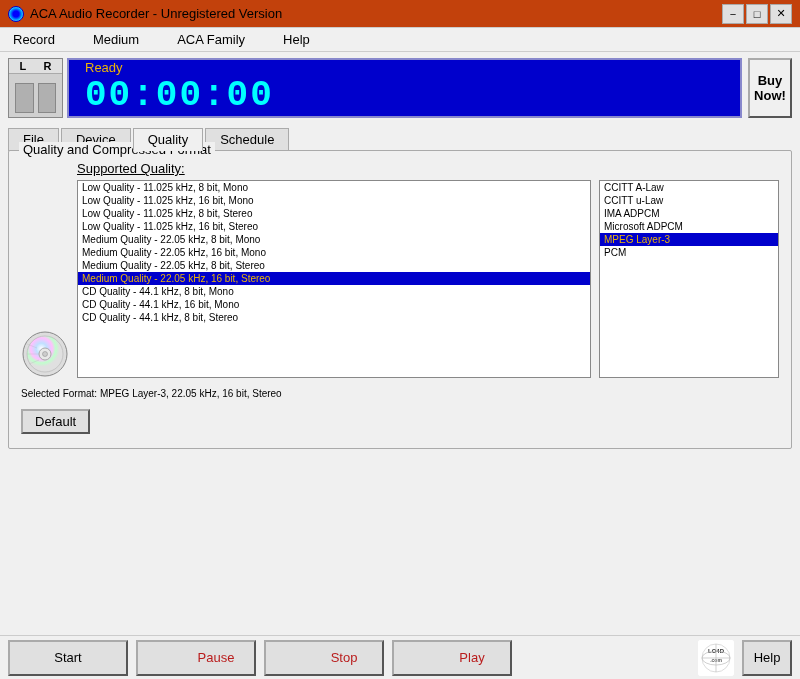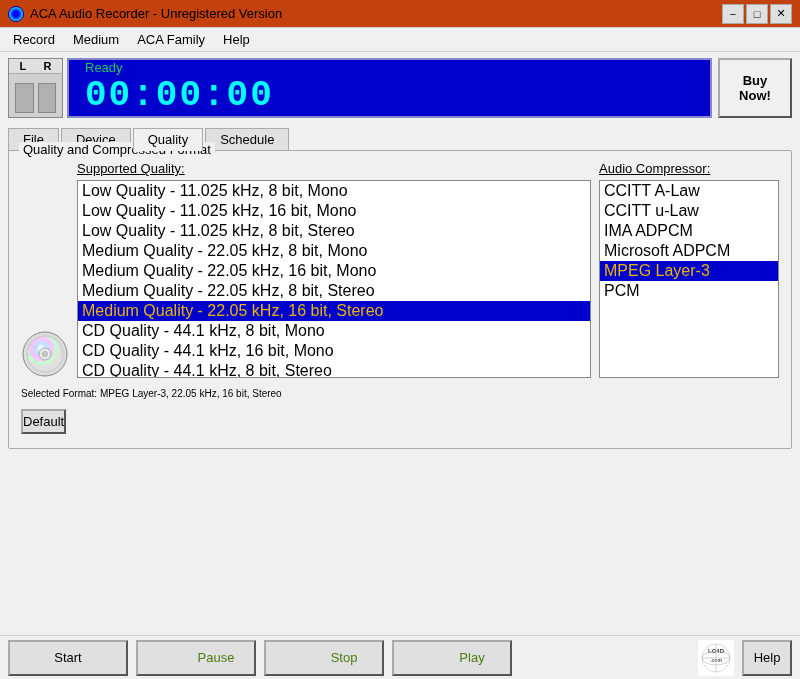--- a/index.html
+++ b/index.html
@@ -54,21 +54,21 @@
     }
 
     
     .menu-bar {
       background: #f0f0f0;
       display: flex;
       align-items: center;
       padding: 10px 4px;
       border-bottom: 1px solid #ccc;
       height: 24px;
-      gap: 0;
+      gap: 20px;
     }
     .menu-item {
       padding: 2px 8px;
       cursor: pointer;
       border: 1px solid transparent;
     }
 
     
     .vu-timer-bar {
       display: flex;
@@ -113,32 +113,32 @@
       flex: 1;
       background: #0000cc;
       display: flex;
       flex-direction: column;
       justify-content: center;
       align-items: flex-start;
       padding-left: 16px;
       border: 2px solid #8888cc;
     }
     .timer-ready {
-      color: #22c55e;
+      color: #eab308;
       font-size: 13px;
     }
     .timer-clock {
       color: #00ffff;
       font-size: 36px;
       font-weight: bold;
       letter-spacing: 2px;
       font-family: 'Courier New', monospace;
     }
     .buy-now-btn {
-      width: 74px;
+      width: 44px;
       margin-left: 6px;
       background: #f0f0f0;
       border: 2px outset #aaa;
       cursor: pointer;
       font-size: 13px;
       font-weight: bold;
       display: flex;
       align-items: center;
       justify-content: center;
       text-align: center;
@@ -209,38 +209,38 @@
     }
     .section-label {
       font-size: 13px;
       margin-bottom: 4px;
       text-decoration: underline;
     }
     .listbox {
       border: 1px solid #888;
       background: #fff;
       overflow-y: scroll;
-      font-size: 16px;
+      font-size: 10px;
     }
     .listbox-item {
       padding: 1px 4px;
       cursor: pointer;
       white-space: nowrap;
     }
     .listbox-item.selected {
       background: #0000cc;
       color: #eab308;
     }
     .selected-format {
       margin-top: 10px;
       font-size: 10px;
     }
     .default-btn {
       margin-top: 10px;
-      padding: 3px 0;
+      padding: 3px 12px;
       border: 2px outset #aaa;
       background: #e0e0e0;
       cursor: pointer;
       font-size: 13px;
     }
 
     
     .bottom-bar {
       position: absolute;
       bottom: 0;
@@ -260,21 +260,21 @@
       height: 36px;
       border: 2px outset #aaa;
       background: #e0e0e0;
       cursor: pointer;
       font-size: 13px;
       display: flex;
       align-items: center;
       justify-content: center;
     }
     .bottom-btn.disabled {
-      color: #4d7c0f;
+      color: #b91c1c;
       cursor: default;
       padding-left: 40px;
     }
     .watermark {
       margin-left: auto;
       display: flex;
       align-items: center;
       gap: 4px;
       color: #555;
       font-size: 12px;
@@ -383,32 +383,32 @@
           <line x1="8" y1="34" x2="18" y2="30" stroke="#aaa" stroke-width="0.5" opacity="0.5"></line>
         </svg>
       </div>
 
       <div class="quality-left">
         <div class="section-label">Supported Quality:</div>
         <div class="listbox" style="height: 198px; width: 100%;">
           <div class="listbox-item">Low Quality - 11.025 kHz, 8 bit, Mono</div>
           <div class="listbox-item">Low Quality - 11.025 kHz, 16 bit, Mono</div>
           <div class="listbox-item">Low Quality - 11.025 kHz, 8 bit, Stereo</div>
+          <div class="listbox-item">Low Quality - 11.025 kHz, 16 bit, Stereo</div>
           <div class="listbox-item">Medium Quality - 22.05 kHz, 8 bit, Mono</div>
           <div class="listbox-item">Medium Quality - 22.05 kHz, 16 bit, Mono</div>
           <div class="listbox-item">Medium Quality - 22.05 kHz, 8 bit, Stereo</div>
           <div class="listbox-item selected">Medium Quality - 22.05 kHz, 16 bit, Stereo</div>
           <div class="listbox-item">CD Quality - 44.1 kHz, 8 bit, Mono</div>
           <div class="listbox-item">CD Quality - 44.1 kHz, 16 bit, Mono</div>
           <div class="listbox-item">CD Quality - 44.1 kHz, 8 bit, Stereo</div>
         </div>
       </div>
 
       <div class="quality-right">
-        <div class="section-label">Audio Compressor:</div>
         <div class="listbox" style="height: 198px;">
           <div class="listbox-item">CCITT A-Law</div>
           <div class="listbox-item">CCITT u-Law</div>
           <div class="listbox-item">IMA ADPCM</div>
           <div class="listbox-item">Microsoft ADPCM</div>
           <div class="listbox-item selected">MPEG Layer-3</div>
           <div class="listbox-item">PCM</div>
         </div>
       </div>
     </div>

